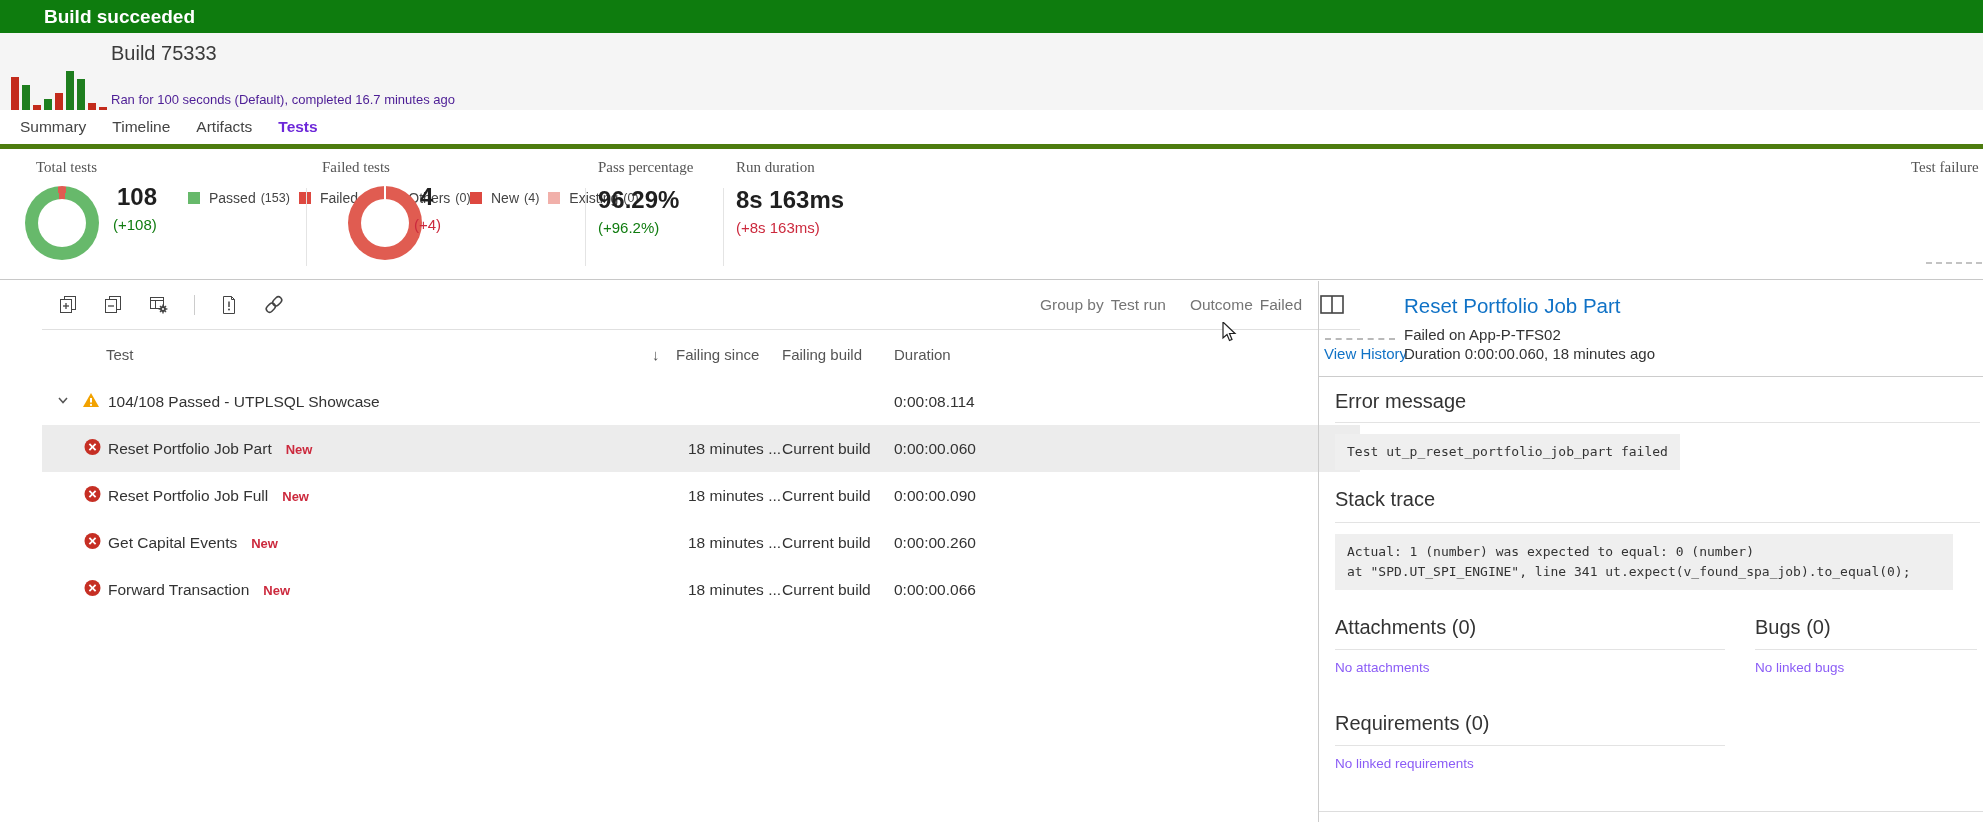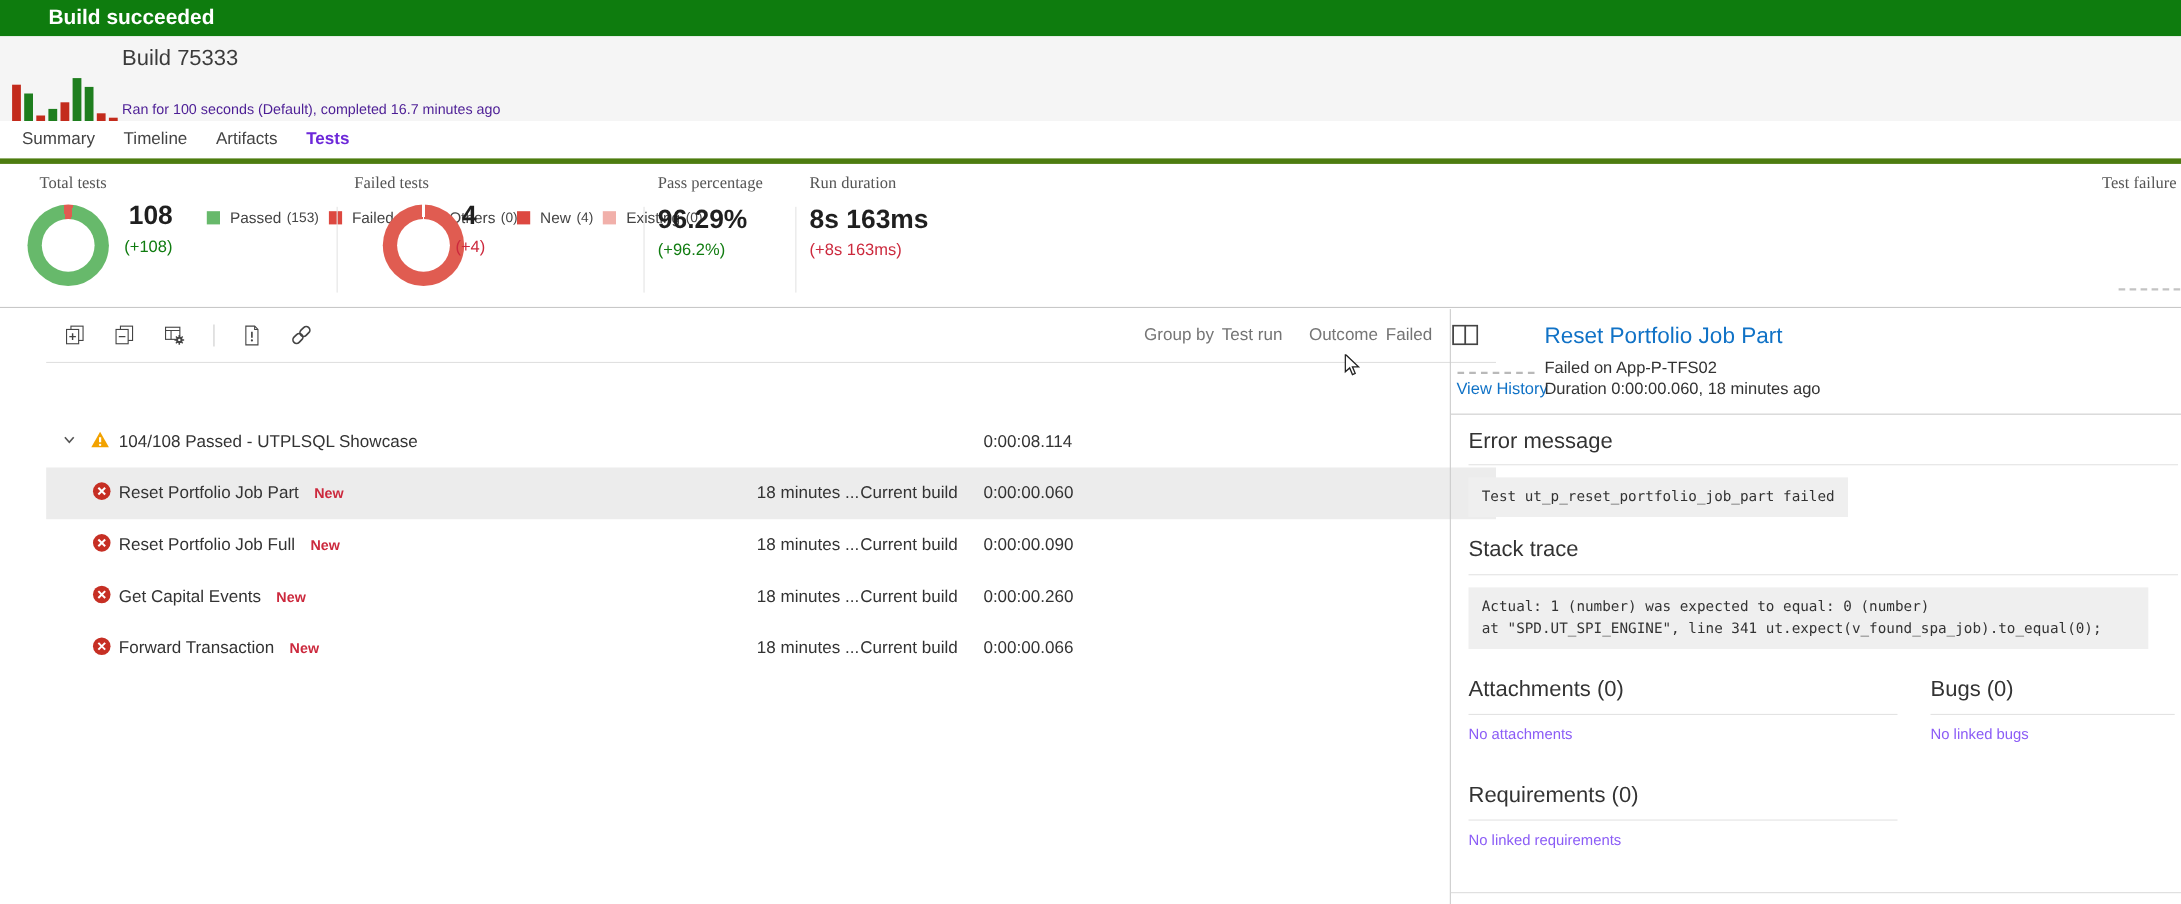--- a/index.html
+++ b/index.html
@@ -226,20 +226,27 @@
         <span class="tb-value">Failed</span>
         <button class="tbtn tb-gap" style="margin-left:18px">
           <svg width="24" height="19" viewBox="0 0 24 19">
             <rect x="1" y="1" width="22" height="17" fill="none" stroke="#444" stroke-width="1.6"></rect>
             <line x1="12" y1="1" x2="12" y2="18" stroke="#444" stroke-width="1.6"></line>
           </svg>
         </button>
       </div>
     </div>
 
+    <div class="grid-header">
+      <span style="left:64px">Test</span>
+      <span style="left:610px;color:#555">↓</span>
+      <span style="left:634px">Failing since</span>
+      <span style="left:740px">Failing build</span>
+      <span style="left:852px">Duration</span>
+    </div>
 
     <div class="rows">
       <div class="row">
         <span class="cell c-chev">
           <svg width="14" height="14" viewBox="0 0 14 14">
               <polyline points="3,5 7,9.5 11,5" fill="none" stroke="#555" stroke-width="1.5"></polyline>
             </svg>
         </span>
         <span class="cell c-warn">
           <svg width="18" height="16" viewBox="0 0 18 16">

